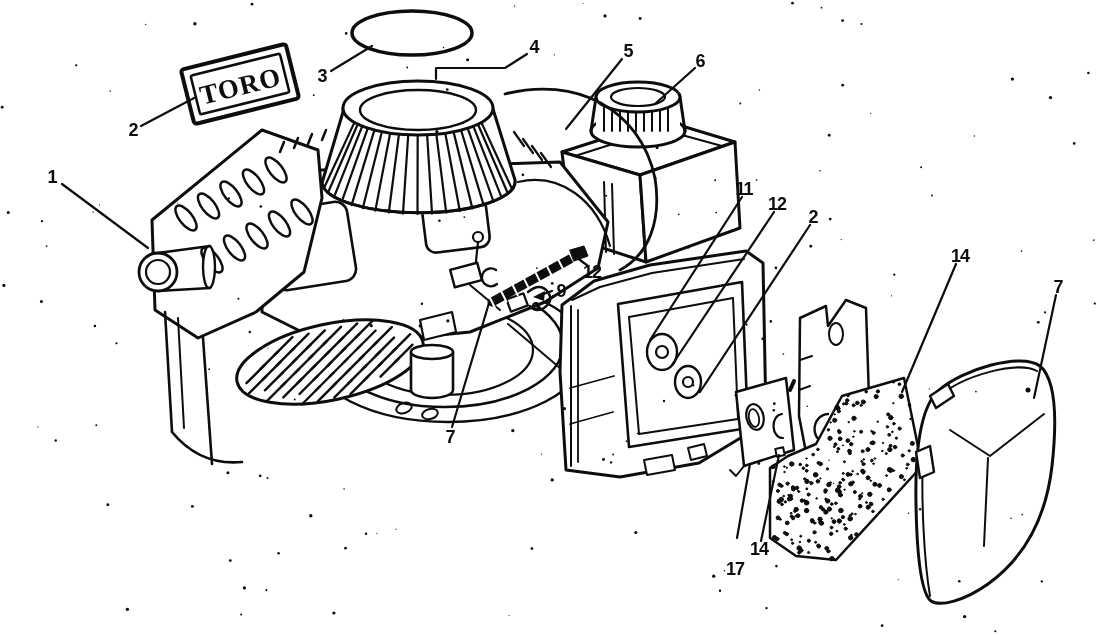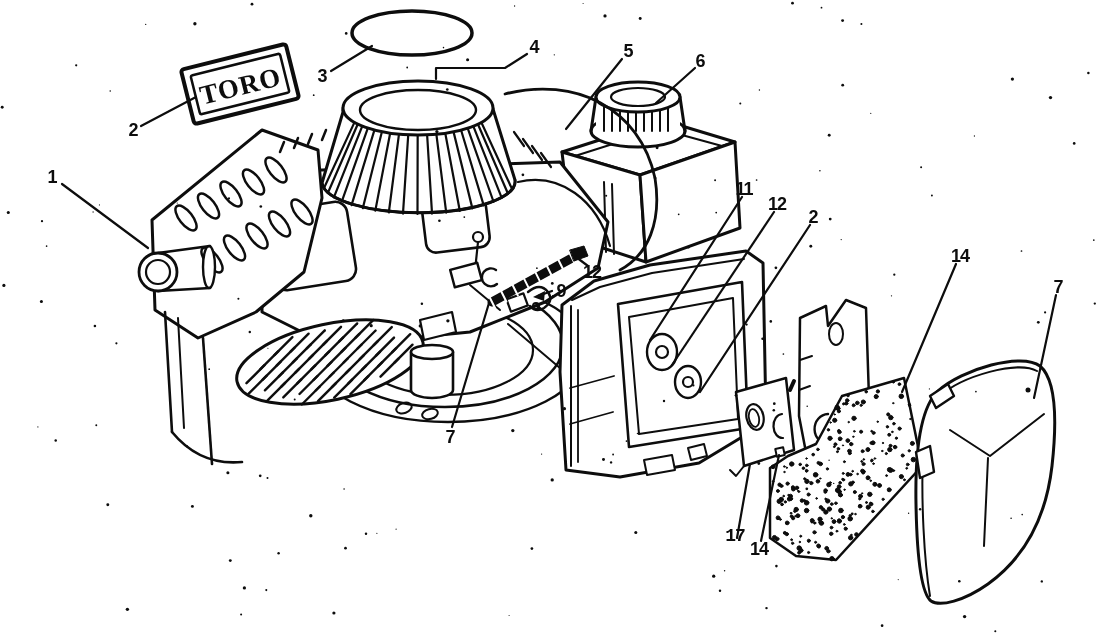--- a/index.html
+++ b/index.html
@@ -699,14 +699,14 @@
   <span class="callout" style="left: 700px; top: 61px;">6</span>
   <span class="callout" style="left: 450px; top: 437px;">7</span>
   <span class="callout" style="left: 561px; top: 291px;">9</span>
   <span class="callout" style="left: 592px; top: 272px;">12</span>
   <span class="callout" style="left: 744px; top: 189px;">11</span>
   <span class="callout" style="left: 777px; top: 204px;">12</span>
   <span class="callout" style="left: 813px; top: 217px;">2</span>
   <span class="callout" style="left: 960px; top: 256px;">14</span>
   <span class="callout" style="left: 1058px; top: 287px;">7</span>
   <span class="callout" style="left: 759px; top: 549px;">14</span>
-  <span class="callout" style="left: 735px; top: 536px; font-family: Liberation Mono, monospace;">17</span>
+  <span class="callout" style="left: 735px; top: 569px;">17</span>
 </div>
 
 </body></html>

